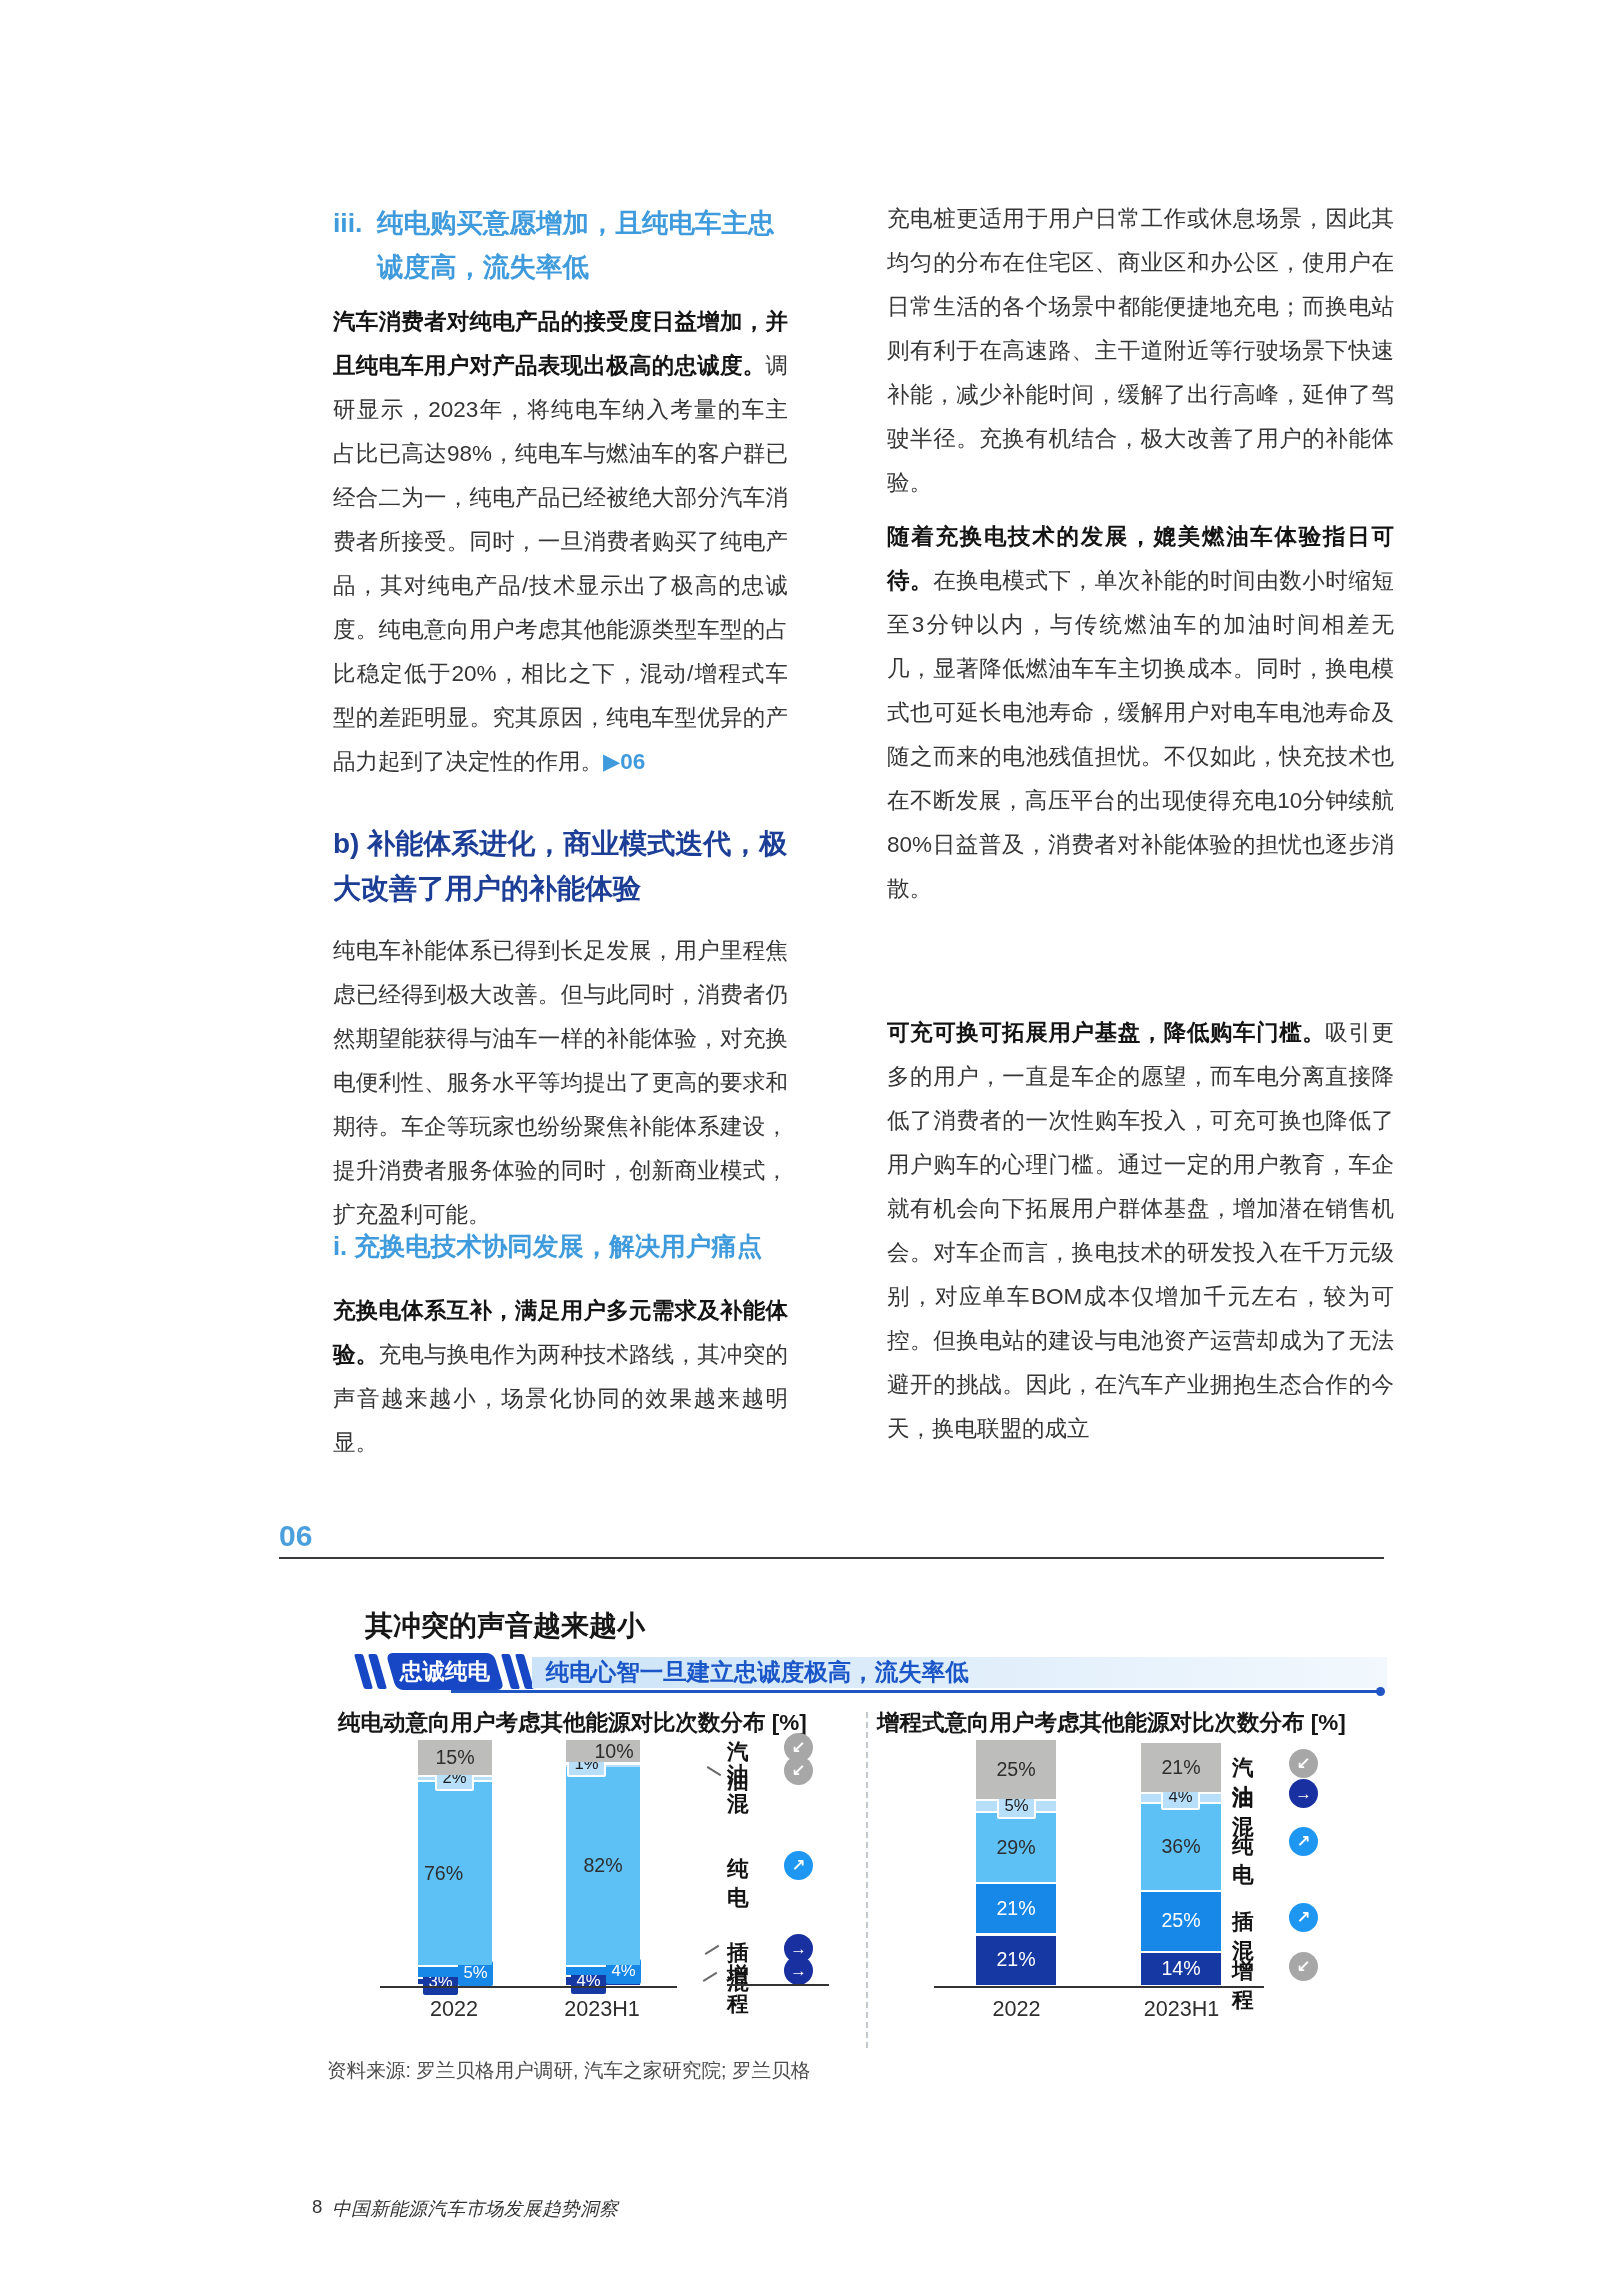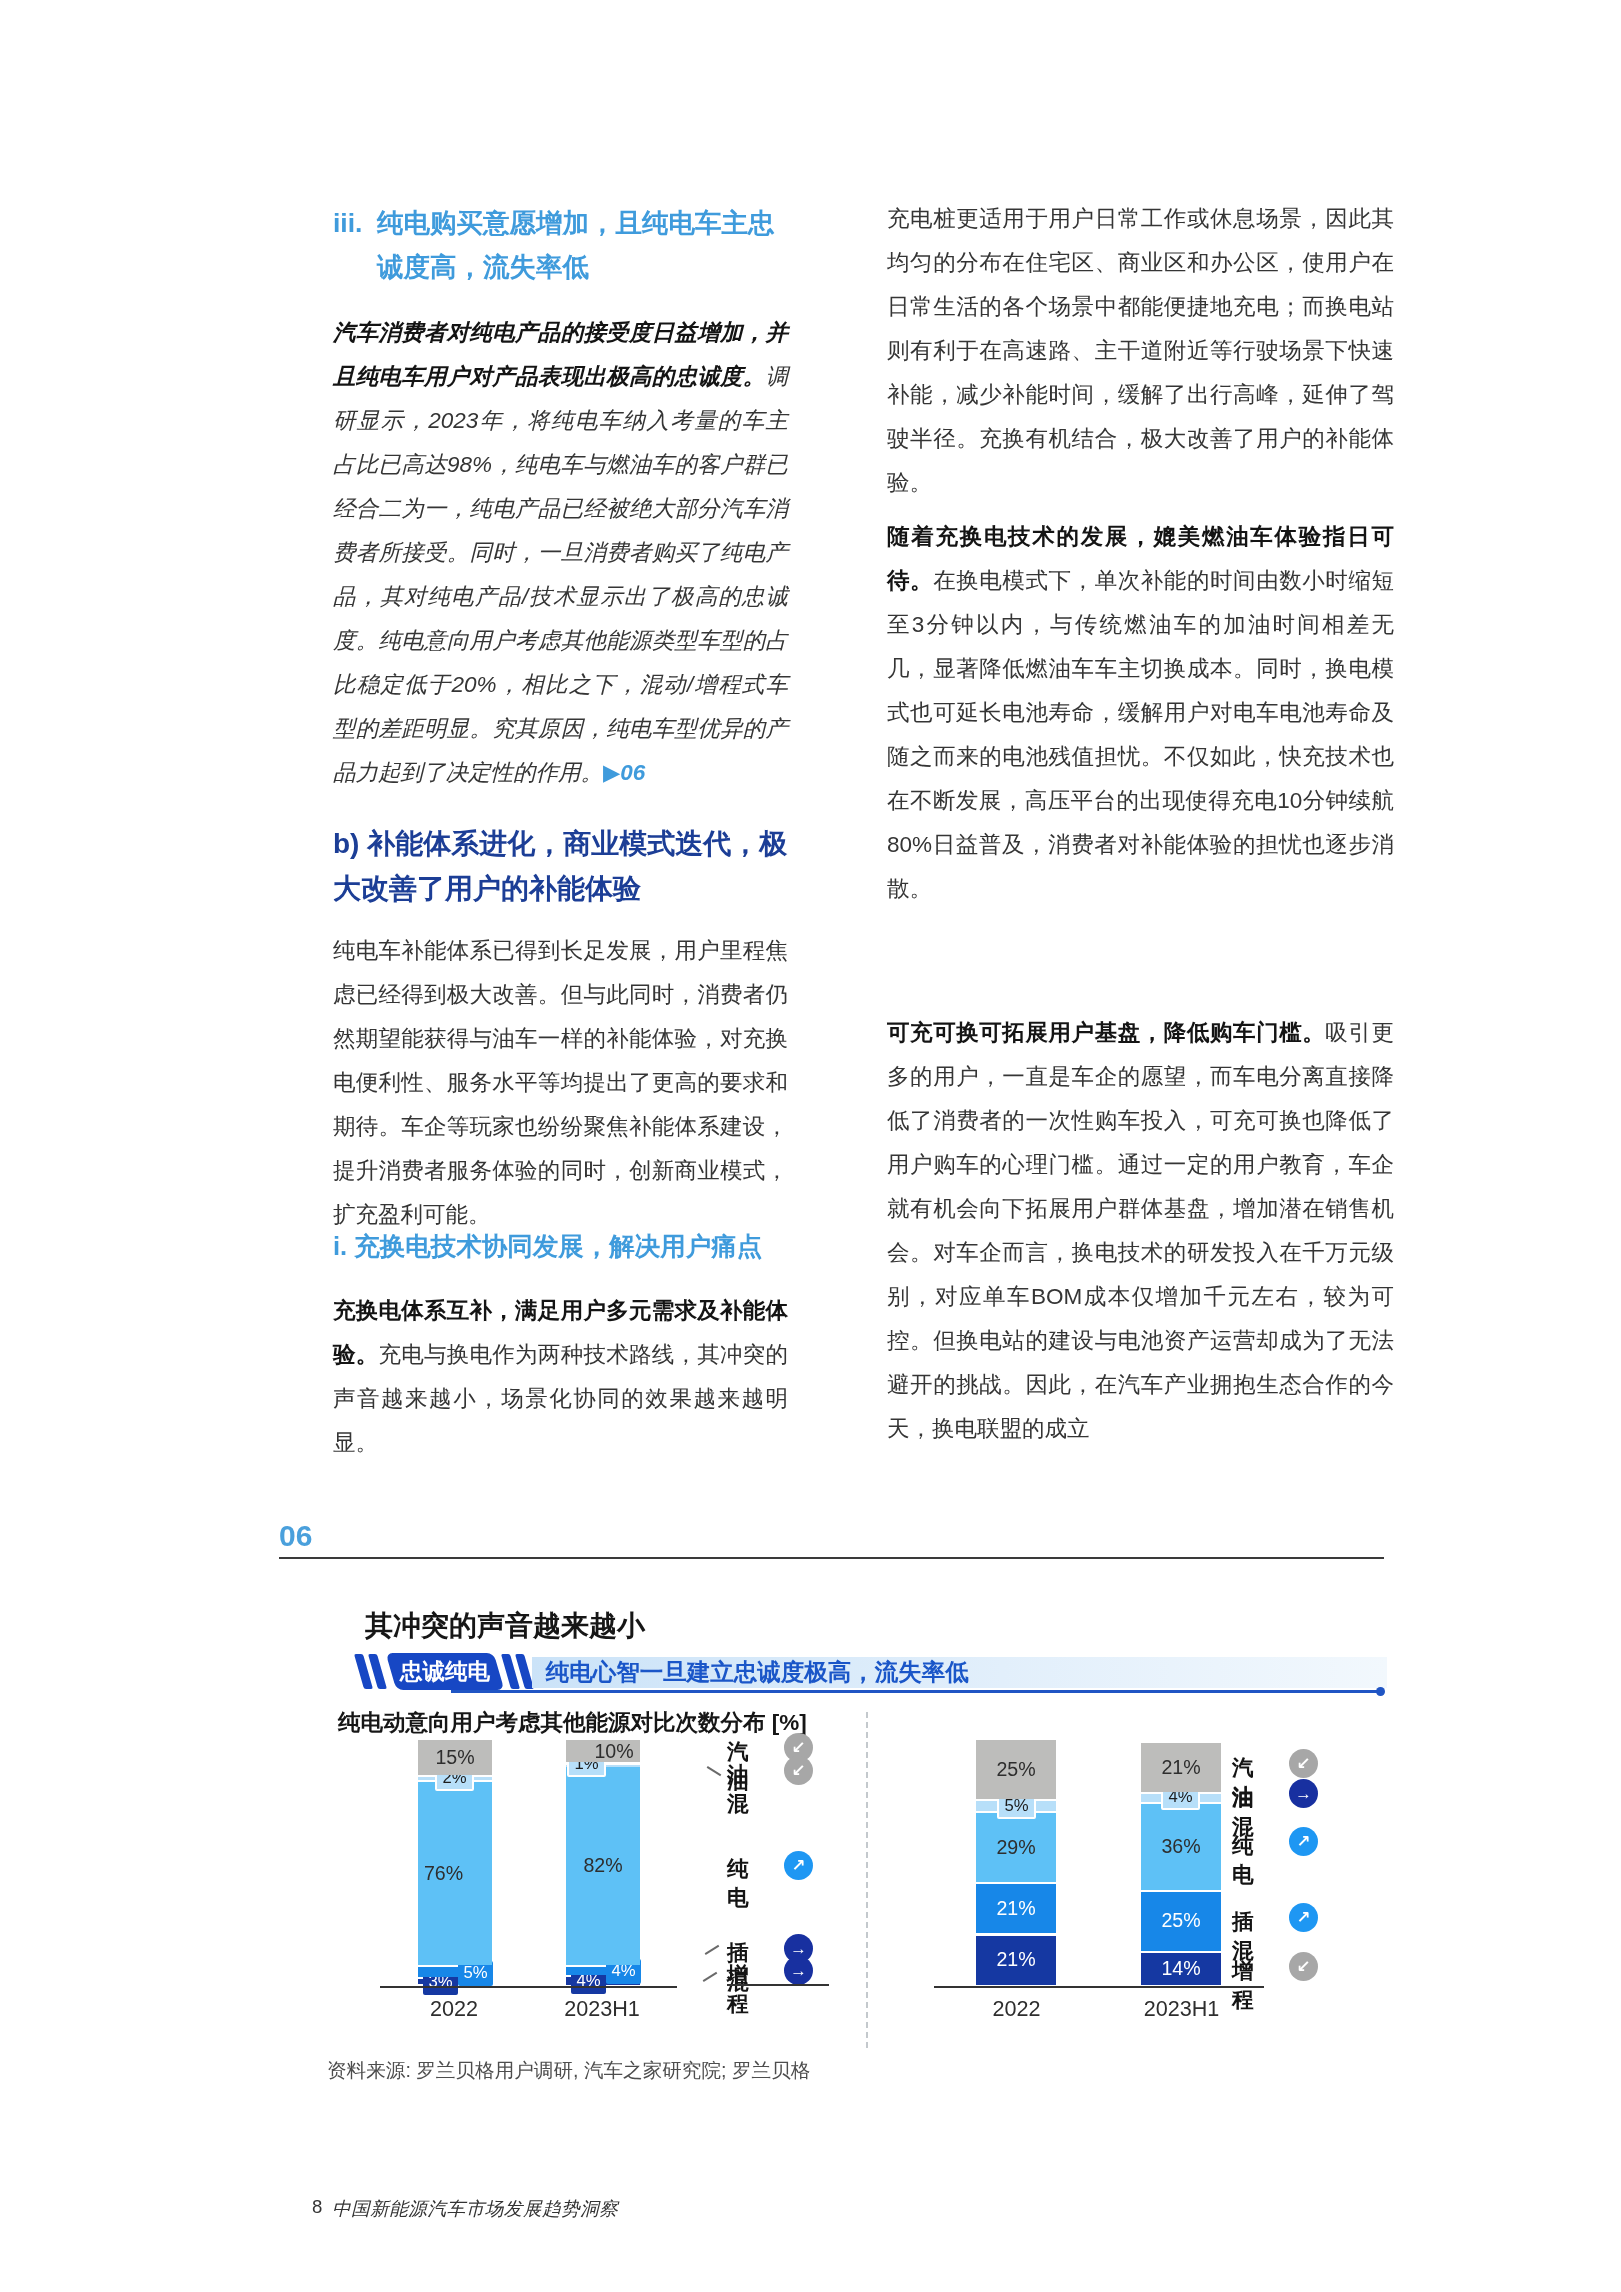--- a/index.html
+++ b/index.html
@@ -42,21 +42,21 @@
 </head>
 <body>
 
 <div class="page">
 
   <div class="abs h-iii" style="left:333px;top:201px;width:457px;">
     <span class="mk">iii.</span>
     <span>纯电购买意愿增加，且纯电车主忠诚度高，流失率低</span>
   </div>
 
-  <div class="abs para" style="left:333px;top:311px;width:455px;font-style:italic;">
+  <div class="abs para" style="left:333px;top:300px;width:455px;">
     <span class="lead">汽车消费者对纯电产品的接受度日益增加，并且纯电车用户对产品表现出极高的忠诚度。</span><span>调研显示，2023年，将纯电车纳入考量的车主占比已高达98%，纯电车与燃油车的客户群已经合二为一，纯电产品已经被绝大部分汽车消费者所接受。同时，一旦消费者购买了纯电产品，其对纯电产品/技术显示出了极高的忠诚度。纯电意向用户考虑其他能源类型车型的占比稳定低于20%，相比之下，混动/增程式车型的差距明显。究其原因，纯电车型优异的产品力起到了决定性的作用。</span><span class="ref">▶06</span>
   </div>
 
   <div class="abs h-b" style="left:333px;top:821px;width:461px;">b) 补能体系进化，商业模式迭代，极大改善了用户的补能体验</div>
 
   <div class="abs para" style="left:333px;top:929px;width:455px;">纯电车补能体系已得到长足发展，用户里程焦虑已经得到极大改善。但与此同时，消费者仍然期望能获得与油车一样的补能体验，对充换电便利性、服务水平等均提出了更高的要求和期待。车企等玩家也纷纷聚焦补能体系建设，提升消费者服务体验的同时，创新商业模式，扩充盈利可能。</div>
 
   <div class="abs h-sub" style="left:333px;top:1227px;width:461px;">i. 充换电技术协同发展，解决用户痛点</div>
 
   <div class="abs para" style="left:333px;top:1289px;width:455px;">
@@ -84,20 +84,21 @@
   <div class="abs badge" style="left:391px;top:1653px;width:108px;height:37px;">
     <span>忠诚纯电</span>
   </div>
   <div class="abs stripe" style="left:506px;top:1654px;height:35px;"></div>
   <div class="abs stripe" style="left:520px;top:1654px;height:35px;"></div>
   <div class="abs strip" style="left:532px;top:1657px;width:855px;height:31px;">纯电心智一旦建立忠诚度极高，流失率低</div>
   <div class="abs bline" style="left:451px;top:1690px;width:931px;height:2.9px;"></div>
   <div class="abs bdot" style="left:1376px;top:1687px;"></div>
 
   <div class="abs chart-title" style="left:338px;top:1707px;width:510px;">纯电动意向用户考虑其他能源对比次数分布 [%]</div>
+  <div class="abs chart-title" style="left:877px;top:1707px;width:510px;">增程式意向用户考虑其他能源对比次数分布 [%]</div>
 
   <div class="abs vsep" style="left:866px;top:1712px;height:336px;"></div>
 
   <div class="abs" style="left:0;top:0;">
       <div class="abs" style="left:418px;top:1979px;width:74px;height:5.4px;background:#1538a2;"></div>
       <div class="abs chip" style="left:423px;top:1970px;width:35px;background:#1538a2;color:#ffffff;">3%</div>
       <div class="abs" style="left:418px;top:1967px;width:74px;height:10.3px;background:#1787e8;"></div>
       <div class="abs chip" style="left:458px;top:1961px;width:35px;background:#1787e8;color:#ffffff;">5%</div>
       <div class="abs" style="left:418px;top:1782px;width:74px;height:183px;background:#5ec1f6;"></div>
       <div class="abs seglab" style="left:418px;top:1862px;width:51px;color:#2e2e2e;">76%</div>

